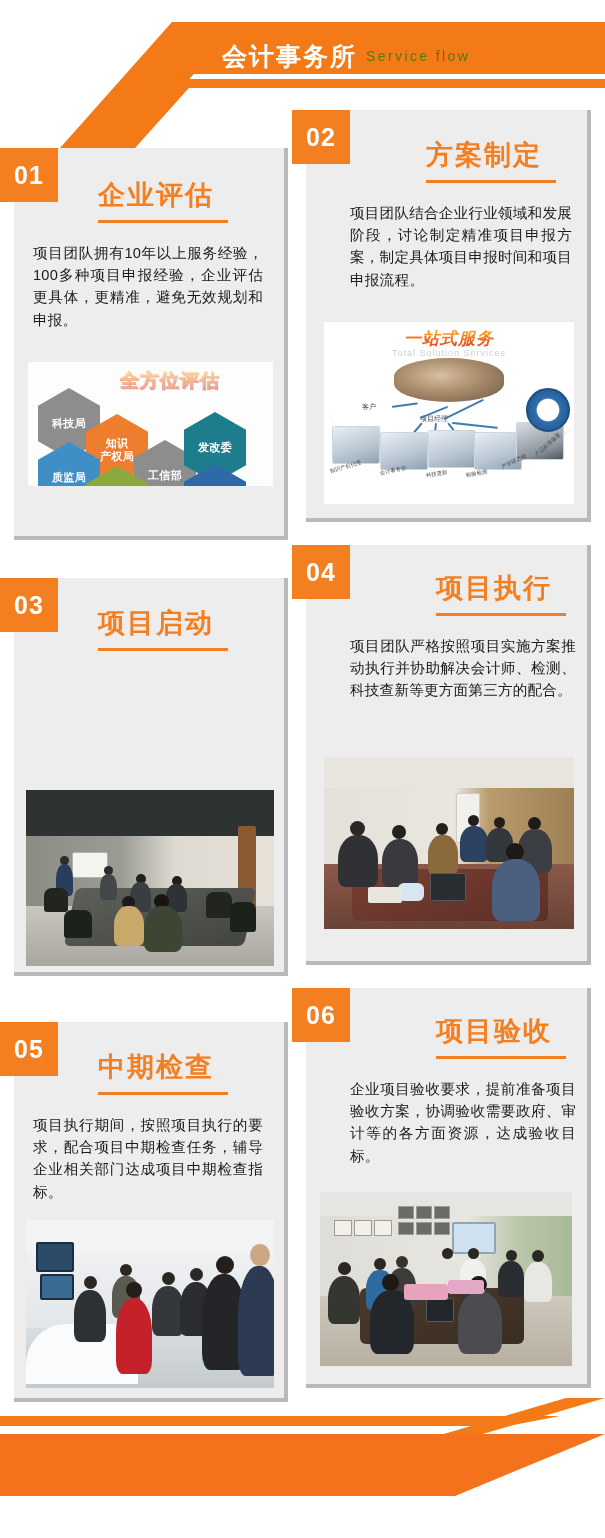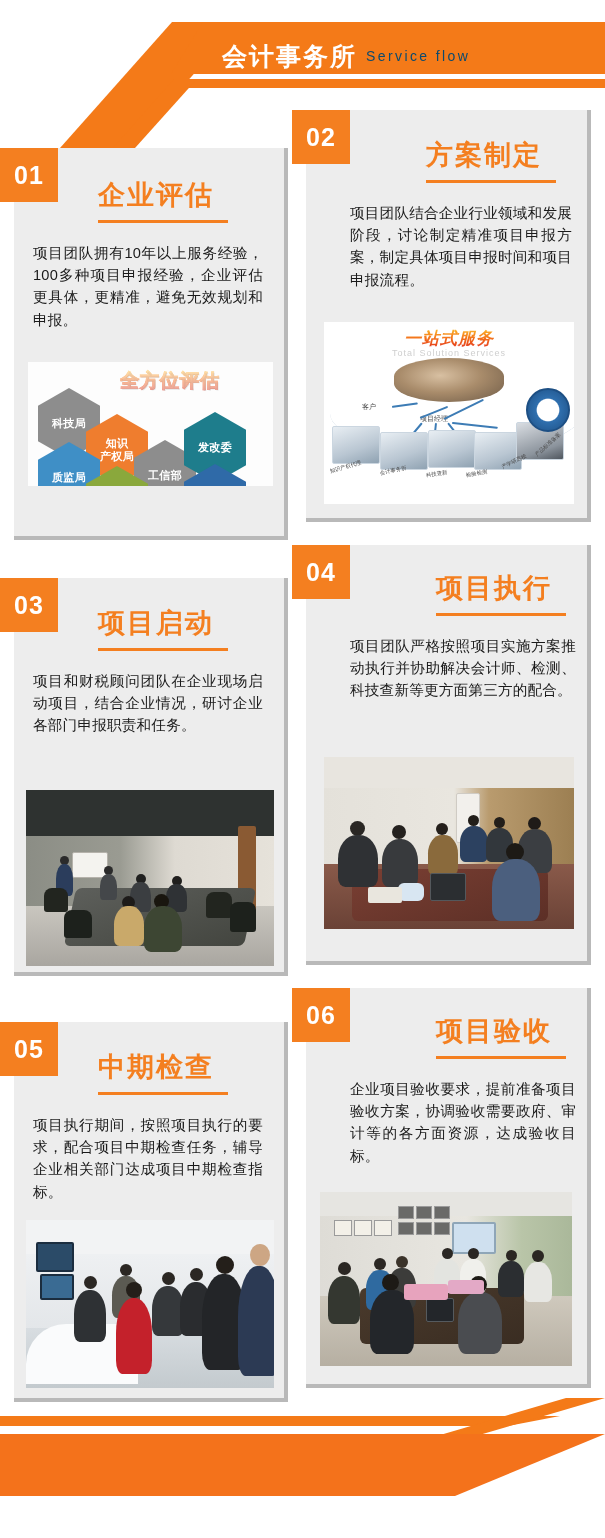--- a/index.html
+++ b/index.html
@@ -32,21 +32,21 @@
   }
   .hdr-title{
     position:absolute;left:222px;top:35px;height:42px;
     display:flex;align-items:center;gap:9px;z-index:5;
   }
   .hdr-title .cn{
     color:#ffffff;font-size:25px;font-weight:bold;letter-spacing:2px;
     line-height:1;
   }
   .hdr-title .en{
-    color:#0c4a6e;font-size:14px;letter-spacing:2.4px;line-height:1;
+    color:#4d7c0f;font-size:14px;letter-spacing:2.4px;line-height:1;
   }
 
   
   .card{position:absolute;}
   .card-body{
     position:absolute;left:0;top:0;
     background:#ededed;
     border-right:4px solid #b9b9b9;
     border-bottom:4px solid #b9b9b9;
     box-sizing:border-box;
@@ -262,21 +262,20 @@
       <div class="oss-label" style="left:212px;top:130px;transform:rotate(-42deg);">产品标准备案</div>
     </div>
   </div>
 </div>
 
 <div class="card" style="left:14px;top:578px;width:274px;height:398px;">
   <div class="card-body" style="width:274px;height:398px;"></div>
   <div class="badge" style="left:-14px;top:0;">03</div>
   <div class="card-title" style="left:84px;top:32px;">项目启动</div>
   <div class="title-rule" style="left:84px;top:70px;width:130px;"></div>
-  <div class="card-desc" style="left:19px;top:92px;width:230px;">项目和财税顾问团队在企业现场启动项目，结合企业情况，研讨企业各部门申报职责和任务。</div>
 
   <div class="media" style="left:12px;top:212px;width:248px;height:176px;">
     <div class="photo">
       <div class="ph-ceil" style="background:#2e3230;"></div>
       <div class="ph-wall" style="background:linear-gradient(90deg,#8b8d85 0%,#9a9b92 38%,#dedad2 60%,#e6e2da 100%);"></div>
       <div class="ph-floor" style="background:linear-gradient(180deg,#c9c6bf 0%,#a9a6a0 100%);"></div>
       <div class="ph-screen" style="left:46px;top:62px;width:34px;height:24px;background:#f4f3ef;border:1px solid #b5b2ab;"></div>
       <div class="ph-screen" style="left:212px;top:36px;width:18px;height:88px;background:#8a5a33;"></div>
       <div class="ph-table" style="left:44px;top:98px;width:180px;height:58px;background:linear-gradient(160deg,#5d5f5b 0%,#43453f 100%);transform:skewX(-12deg);"></div>
       <div class="ph-head" style="left:34px;top:66px;width:9px;height:9px;background:#2b2b2b;"></div>

